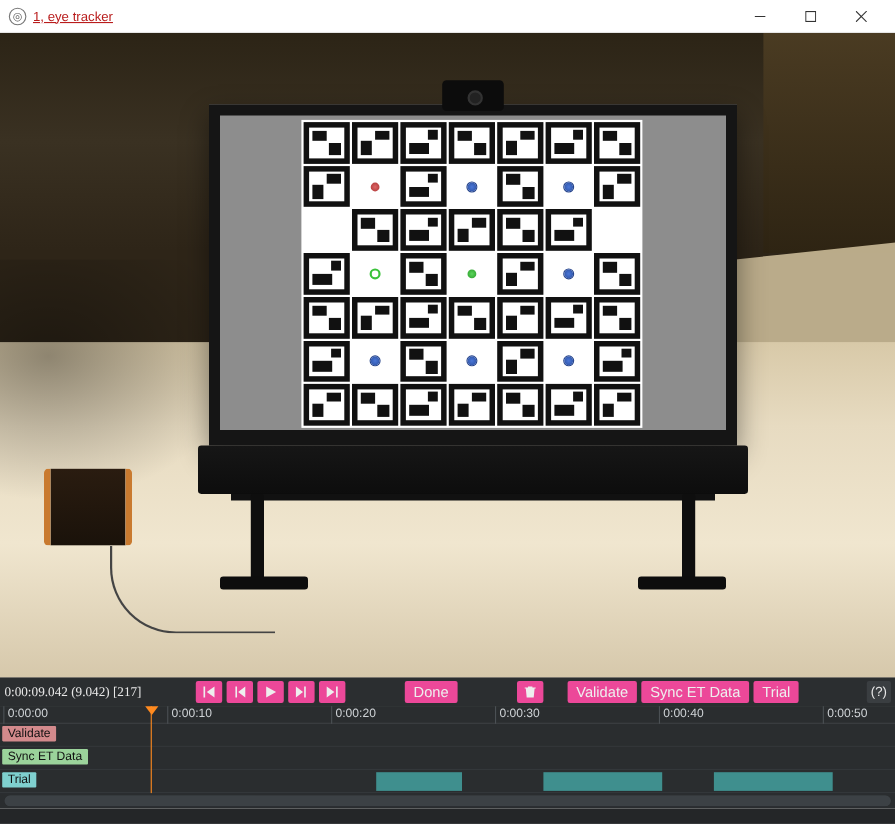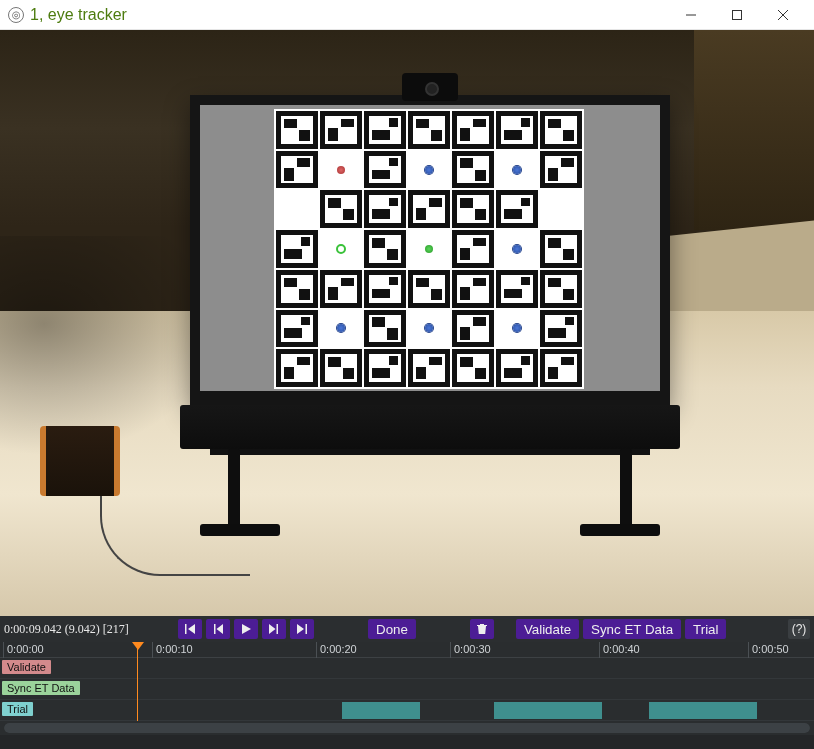--- a/index.html
+++ b/index.html
@@ -23,21 +23,21 @@
   }
   .titlebar .app-icon {
     width: 16px; height: 16px;
     border: 1px solid #777;
     border-radius: 50%;
     display: flex; align-items: center; justify-content: center;
     font-size: 10px;
     margin-right: 6px;
     color: #555;
   }
-  .titlebar .title-text { flex: 0 0 auto; color: #4d7c0f; font-size: 16px; }
+  .titlebar .title-text { flex: 0 0 auto; color: #b91c1c; font-size: 12px; text-decoration: underline; }
   .titlebar .spacer { flex: 1; }
   .titlebar .win-btn {
     width: 46px; height: 30px;
     display: flex; align-items: center; justify-content: center;
     color: #333;
   }
   .titlebar .win-btn svg { stroke: #333; }
 
   
   .video-area {
@@ -167,21 +167,21 @@
     background: #2b2e30;
     display: flex;
     align-items: center;
     gap: 4px;
     padding: 0 4px;
     color: #e8e8e8;
     font-size: 12px;
   }
   .controlbar .timecode { flex: 0 0 170px; font-family: Liberation Serif, serif; }
   .controlbar .btn, .controlbar .iconbtn {
-    background: #4c1d95;
+    background: #ec4899;
     border: none;
     color: #eee;
     padding: 2px 8px;
     height: 20px;
     display: inline-flex;
     align-items: center;
     border-radius: 2px;
   }
   .controlbar .iconbtn { width: 24px; padding: 0; justify-content: center; }
   .controlbar .iconbtn svg { fill: #eee; }
@@ -512,21 +512,21 @@
   <button class="btn">Trial</button>
 
   <div class="spacer"></div>
   <div class="help">(?)</div>
 </div>
 
 <div class="timeline">
   <div class="ruler" id="ruler">
       <div class="tick" style="left: 3px;">0:00:00</div>
       <div class="tick" style="left: 152px;">0:00:10</div>
-      <div class="tick" style="left: 316px;">0:00:20</div>
+      <div class="tick" style="left: 301px;">0:00:20</div>
       <div class="tick" style="left: 450px;">0:00:30</div>
       <div class="tick" style="left: 599px;">0:00:40</div>
       <div class="tick" style="left: 748px;">0:00:50</div>
     </div>
   <div class="playhead" id="playhead" style="left: 137px;"></div>
   <div class="tracks">
     <div class="track validate">
       <div class="label">Validate</div>
     </div>
     <div class="track sync">

